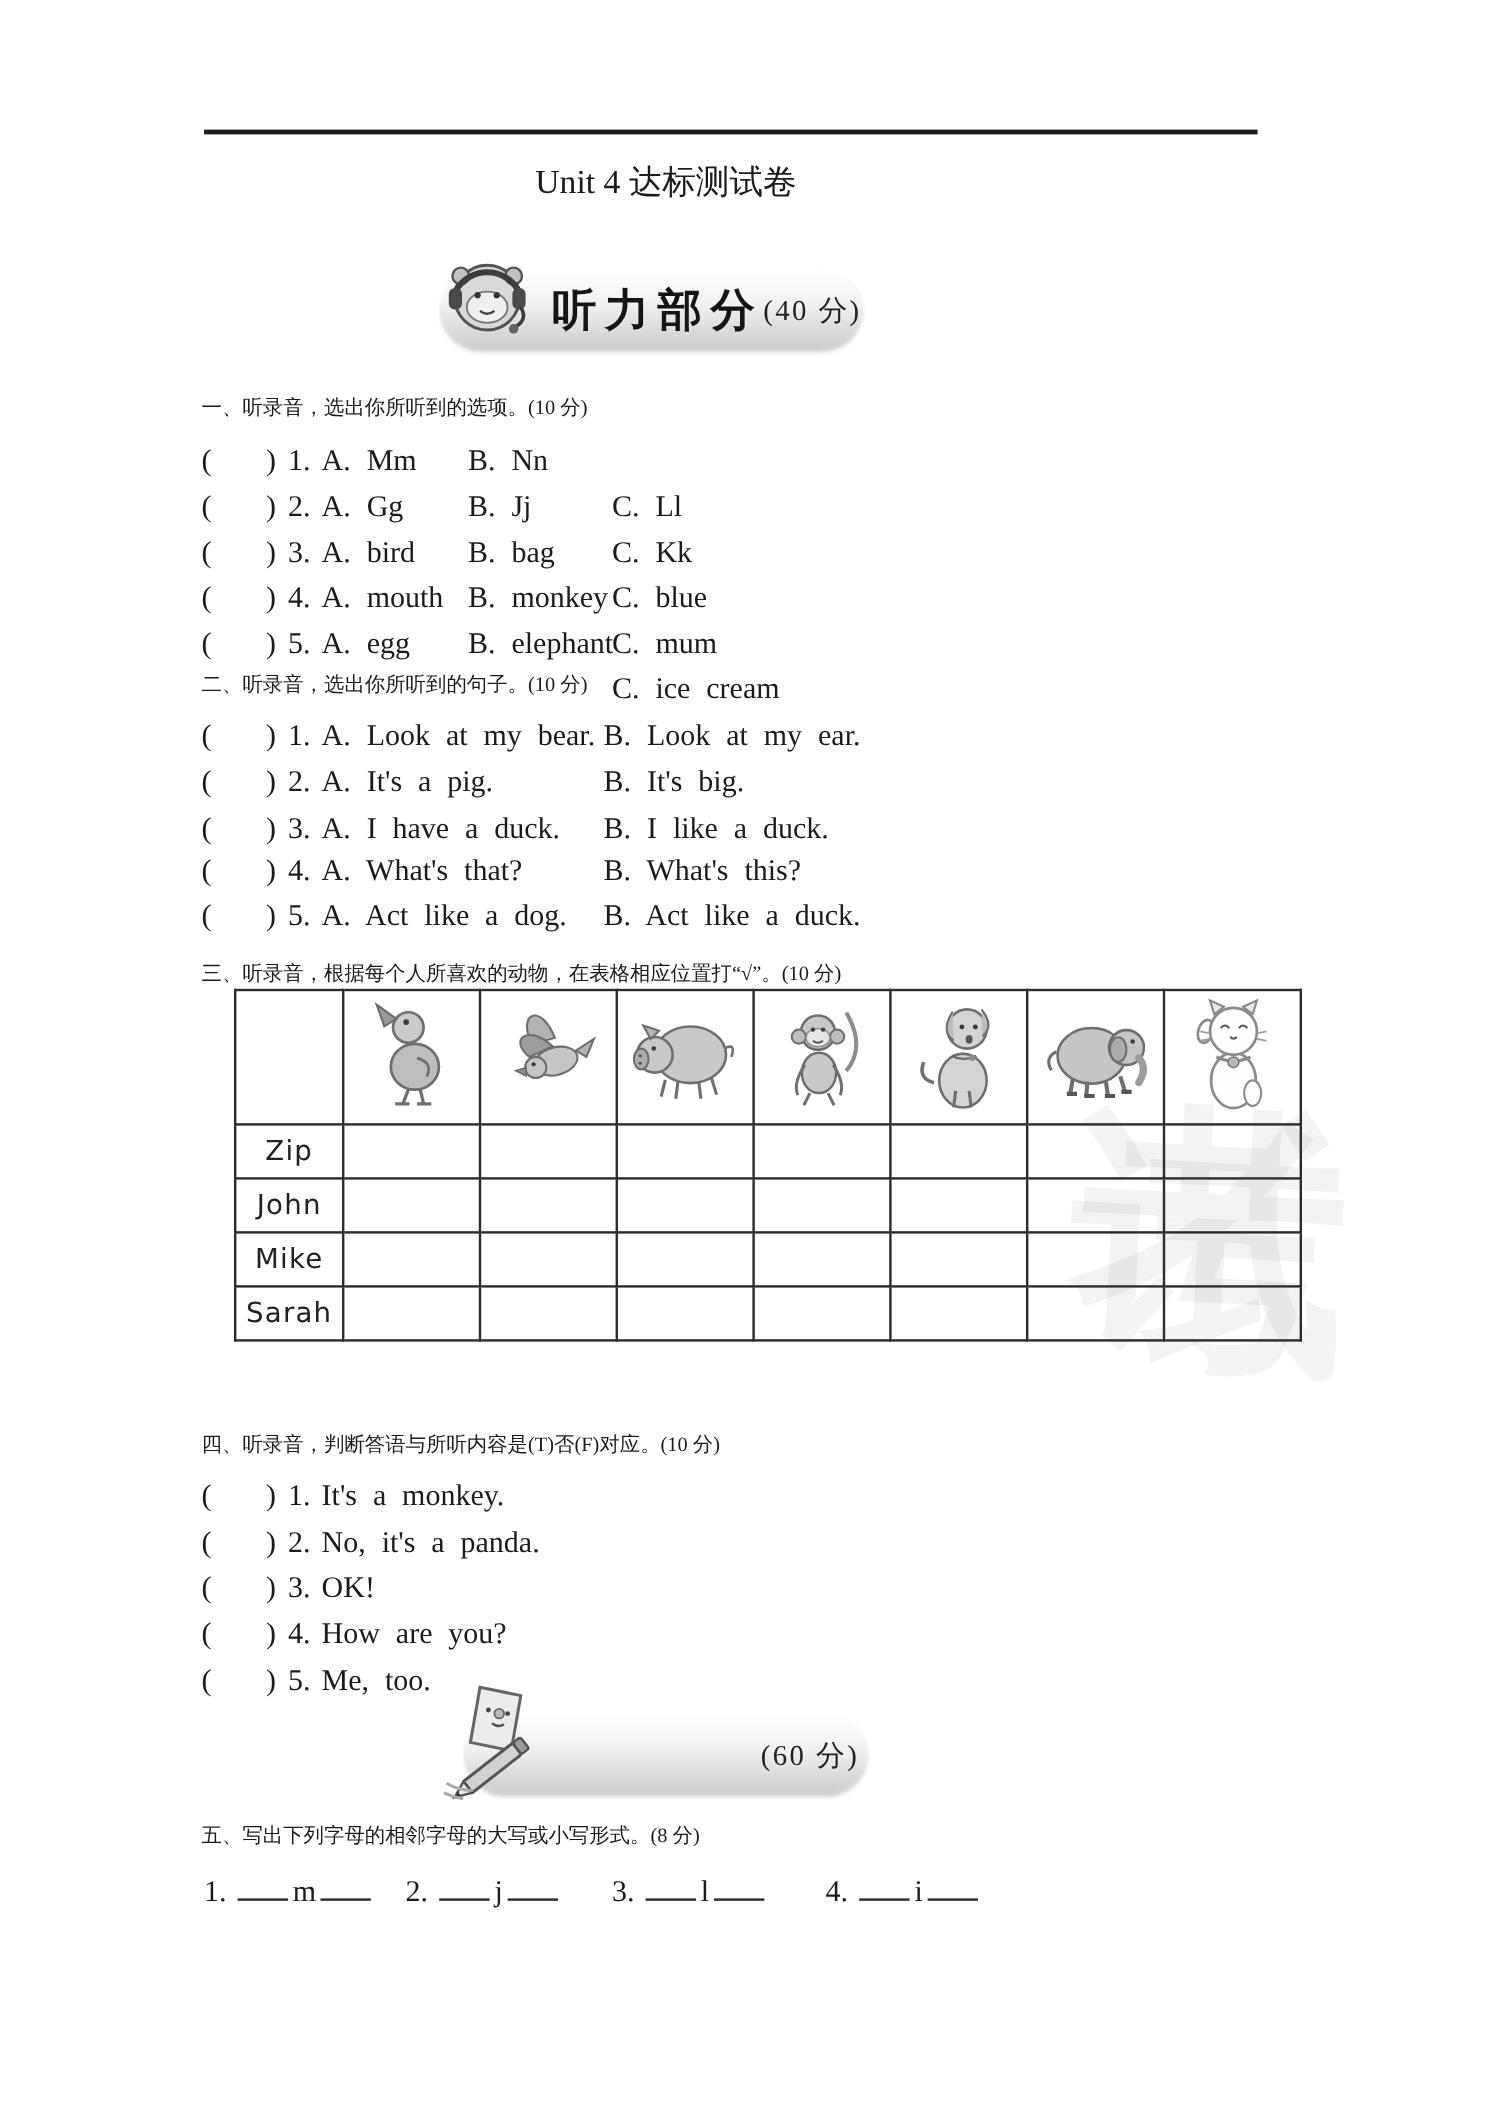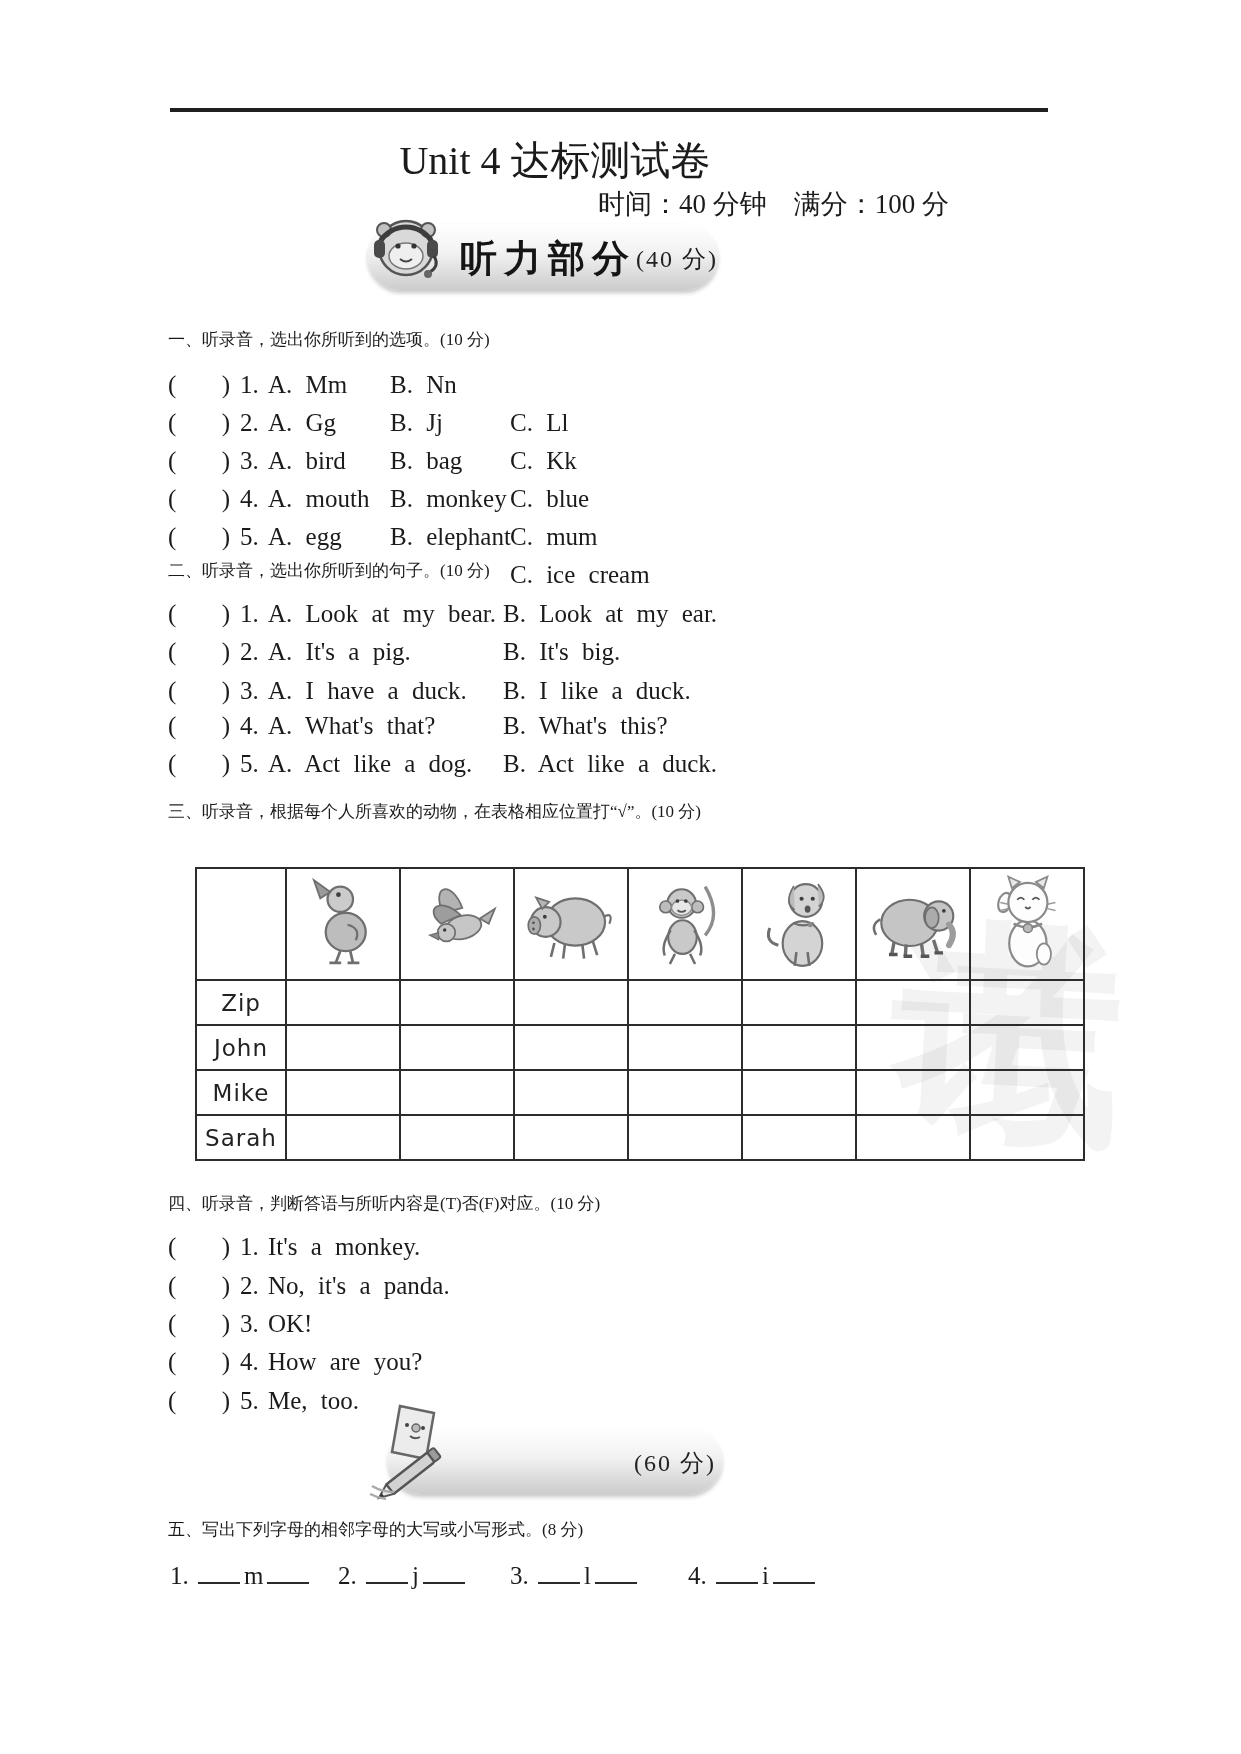--- a/index.html
+++ b/index.html
@@ -2,42 +2,42 @@
 <html><head>
 <meta charset="utf-8">
 <style>
   html,body{margin:0;padding:0;background:#ffffff;}
   .page{position:relative;width:1241px;height:1754px;background:#fff;overflow:hidden;
         font-family:"Liberation Serif","DejaVu Serif",serif;color:#1b1b1b;}
   .abs{position:absolute;}
   
   .rule{left:170px;top:108px;width:878px;height:4px;background:#1f1f1f;}
   
-  .title{left:170px;top:133px;width:770px;text-align:center;font-size:40px;white-space:nowrap;}
+  .title{left:170px;top:133px;width:770px;text-align:center;font-size:28px;white-space:nowrap;}
   .meta{left:598px;top:186px;font-size:27px;white-space:nowrap;}
   
   .banner{border-radius:34px;background:linear-gradient(180deg,#ffffff 0%,#f1f1f1 45%,#cccccc 100%);
           box-shadow:0 3px 4px rgba(0,0,0,.22);}
   .banner .btxt{position:absolute;font-family:"DejaVu Sans","Liberation Sans",sans-serif;
           font-weight:bold;font-size:37px;letter-spacing:7px;color:#151515;white-space:nowrap;}
   .banner .bscore{position:absolute;font-size:24px;letter-spacing:2px;color:#222;white-space:nowrap;}
   .mascot{position:absolute;}
   
   .heading{left:168px;font-size:17px;white-space:nowrap;}
   
   .row{position:absolute;left:168px;height:32px;width:940px;font-size:25px;white-space:nowrap;word-spacing:7px;}
   .row .slot{position:absolute;left:0;top:0;width:62px;display:flex;justify-content:space-between;}
   .row .num{position:absolute;left:72px;}
   .row .oa{position:absolute;left:100px;}
   .row .ob1{position:absolute;left:222px;}
   .row .oc1{position:absolute;left:342px;margin-top:38px;}
   .row .ob2{position:absolute;left:335px;}
   .row .txt{position:absolute;left:100px;}
   
-  table.animals{position:absolute;left:195px;top:867px;border-collapse:collapse;table-layout:fixed;}
+  table.animals{position:absolute;left:195px;top:824px;border-collapse:collapse;table-layout:fixed;}
   table.animals td{border:2px solid #2c2c2c;padding:0;text-align:center;vertical-align:middle;background:transparent;}
   td.name-cell{background:#e8e8e8;font-family:"DejaVu Sans","Liberation Sans",sans-serif;
                font-size:23px;letter-spacing:1px;color:#222;}
   tr.hdr{height:112px;} tr.r{height:45px;}
   
   .fi{position:absolute;top:1556px;font-size:25px;white-space:nowrap;}
   .blank{display:inline-block;width:42px;height:26px;border-bottom:2px solid #2b2b2b;margin:0 3px;}
   .fletter{display:inline-block;margin:0 1px;}
   
   .wm{left:858px;top:730px;width:260px;height:700px;color:rgba(90,90,90,0.07);
@@ -48,21 +48,20 @@
 </head>
 <body>
 
 <div class="page">
 
   <div class="abs wm">考试</div>
 
   <div class="abs rule z1"></div>
 
   <div class="abs title z1">Unit 4 达标测试卷</div>
-  <div class="abs meta z1">时间：40 分钟　满分：100 分</div>
 
   <div class="abs banner z1" style="left:368px;top:224px;width:350px;height:66px;">
     <svg class="mascot" style="left:-6px;top:-20px;" width="92" height="92" viewBox="0 0 92 92">
       <circle cx="44" cy="44" r="27" fill="#d9d9d9" stroke="#555" stroke-width="2.5"></circle>
       <circle cx="22" cy="26" r="7" fill="#c2c2c2" stroke="#555" stroke-width="2"></circle>
       <circle cx="66" cy="26" r="7" fill="#c2c2c2" stroke="#555" stroke-width="2"></circle>
       <path d="M18 38 A 30 30 0 0 1 70 38" fill="none" stroke="#3d3d3d" stroke-width="5"></path>
       <rect x="12" y="36" width="11" height="18" rx="5" fill="#4a4a4a"></rect>
       <rect x="65" y="36" width="11" height="18" rx="5" fill="#4a4a4a"></rect>
       <ellipse cx="44" cy="52" rx="17" ry="13" fill="#efefef" stroke="#777" stroke-width="1.5"></ellipse>

